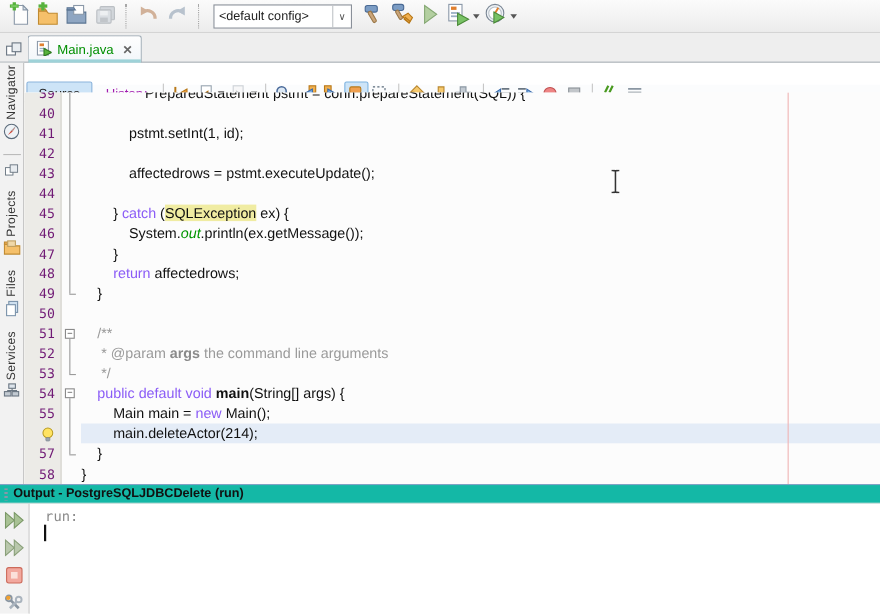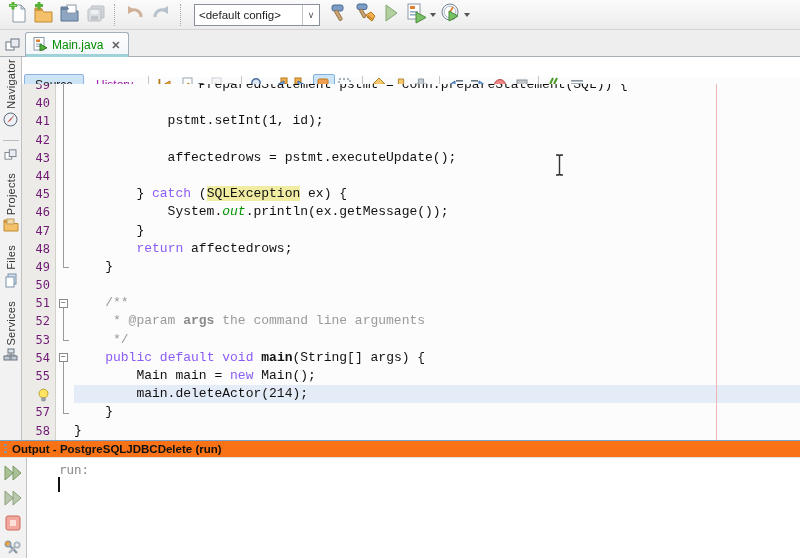--- a/index.html
+++ b/index.html
@@ -49,45 +49,45 @@
 
   
   #editor{left:22px;top:84px;width:778px;height:356px;background:#fcfcfc;overflow:hidden;}
   #gutter-bg{left:0;top:0;width:34px;height:356px;background:#ecebe7;border-right:1px solid #d2d1cb;box-sizing:border-box;}
   #code-scroll{left:0;top:-8px;right:0;height:380px;}
   #gutter-numbers{position:absolute;left:0;top:0;width:28px;}
   .grow{height:18.2px;line-height:18.2px;text-align:right;color:#701a75;
         font-family:"DejaVu Sans Mono",monospace;font-size:12px;}
   #code-lines{position:absolute;left:0;top:0;right:0;}
   .crow{height:18.2px;line-height:18.2px;padding-left:52px;white-space:pre;
-        font-family:Liberation Mono, monospace;font-size:13px;color:#111;}
+        font-family:Liberation Sans, sans-serif;font-size:13px;color:#111;}
   .crow-hl{background:linear-gradient(90deg,rgba(0,0,0,0) 52px,#e4ecf7 52px);}
   .tk-kw{color:#8b5cf6;}
   .tk-cm{color:#9a9a9a;}
   .tk-cmb{color:#8a8a8a;font-weight:bold;}
   .tk-fld{color:#009600;font-style:italic;}
   .tk-b{font-weight:bold;}
   .tk-hl{background:#f0eca2;}
   .fold-v{position:absolute;width:1px;background:#9a9a9a;left:41px;}
   .fold-h{position:absolute;height:1px;background:#9a9a9a;left:41px;width:6px;}
   .fold-box{position:absolute;left:37px;width:9px;height:9px;background:#fff;border:1px solid #8a8a8a;box-sizing:border-box;
             font-size:8px;line-height:6px;text-align:center;color:#555;font-family:"DejaVu Sans Mono",monospace;}
   #margin-line{left:694px;top:0;width:1px;height:356px;background:#f0b4b4;}
 
   
   #output{left:0;top:440px;width:800px;height:118px;background:#fff;}
-  #out-header{left:0;top:0;width:800px;height:18px;background:#f97316;border-top:1px solid #7fa3c5;
+  #out-header{left:0;top:0;width:800px;height:18px;background:#14b8a6;border-top:1px solid #7fa3c5;
               border-bottom:1px solid #e0e0e0;display:flex;align-items:center;box-sizing:border-box;}
   #out-grip{width:3px;height:11px;margin:0 5px 0 4px;
             background:repeating-linear-gradient(#8898a8 0 1.5px,transparent 1.5px 3.5px);}
   #out-title{font-weight:bold;font-size:11.5px;color:#111;}
   #out-rail{left:0;top:18px;width:27px;height:100px;background:#f2f2f2;border-right:1px solid #c4c4c4;box-sizing:border-box;
             display:flex;flex-direction:column;align-items:center;}
   .rail-btn{width:20px;height:20px;display:flex;align-items:center;justify-content:center;margin-top:5px;}
-  #out-text{left:45px;top:18px;right:0;height:100px;background:#fff;}
+  #out-text{left:27px;top:18px;right:0;height:100px;background:#fff;}
   .out-line{font-family:"DejaVu Sans Mono",monospace;font-size:12.5px;color:#8a8a8a;margin:4px 0 0 14px;}
   #out-caret{left:13px;top:19px;width:2px;height:15px;background:#111;}
 
   
   #ibeam{left:532px;top:70px;}
 </style>
 </head>
 <body>
 
 <div id="toolbar1" class="abs">

